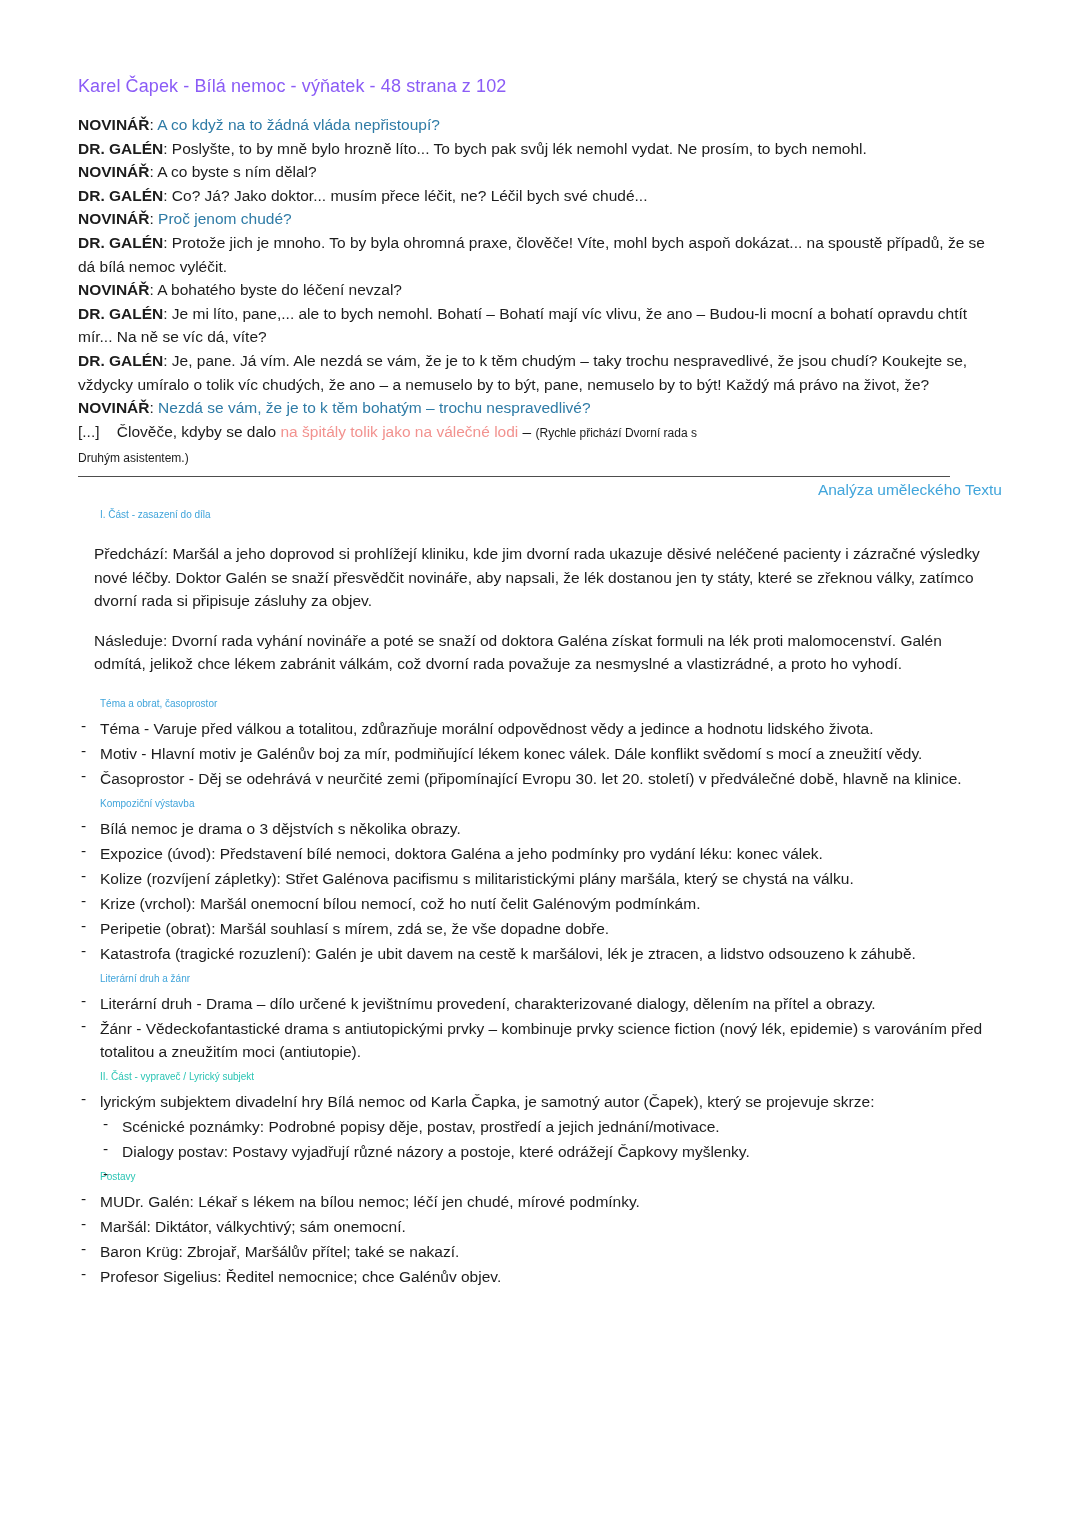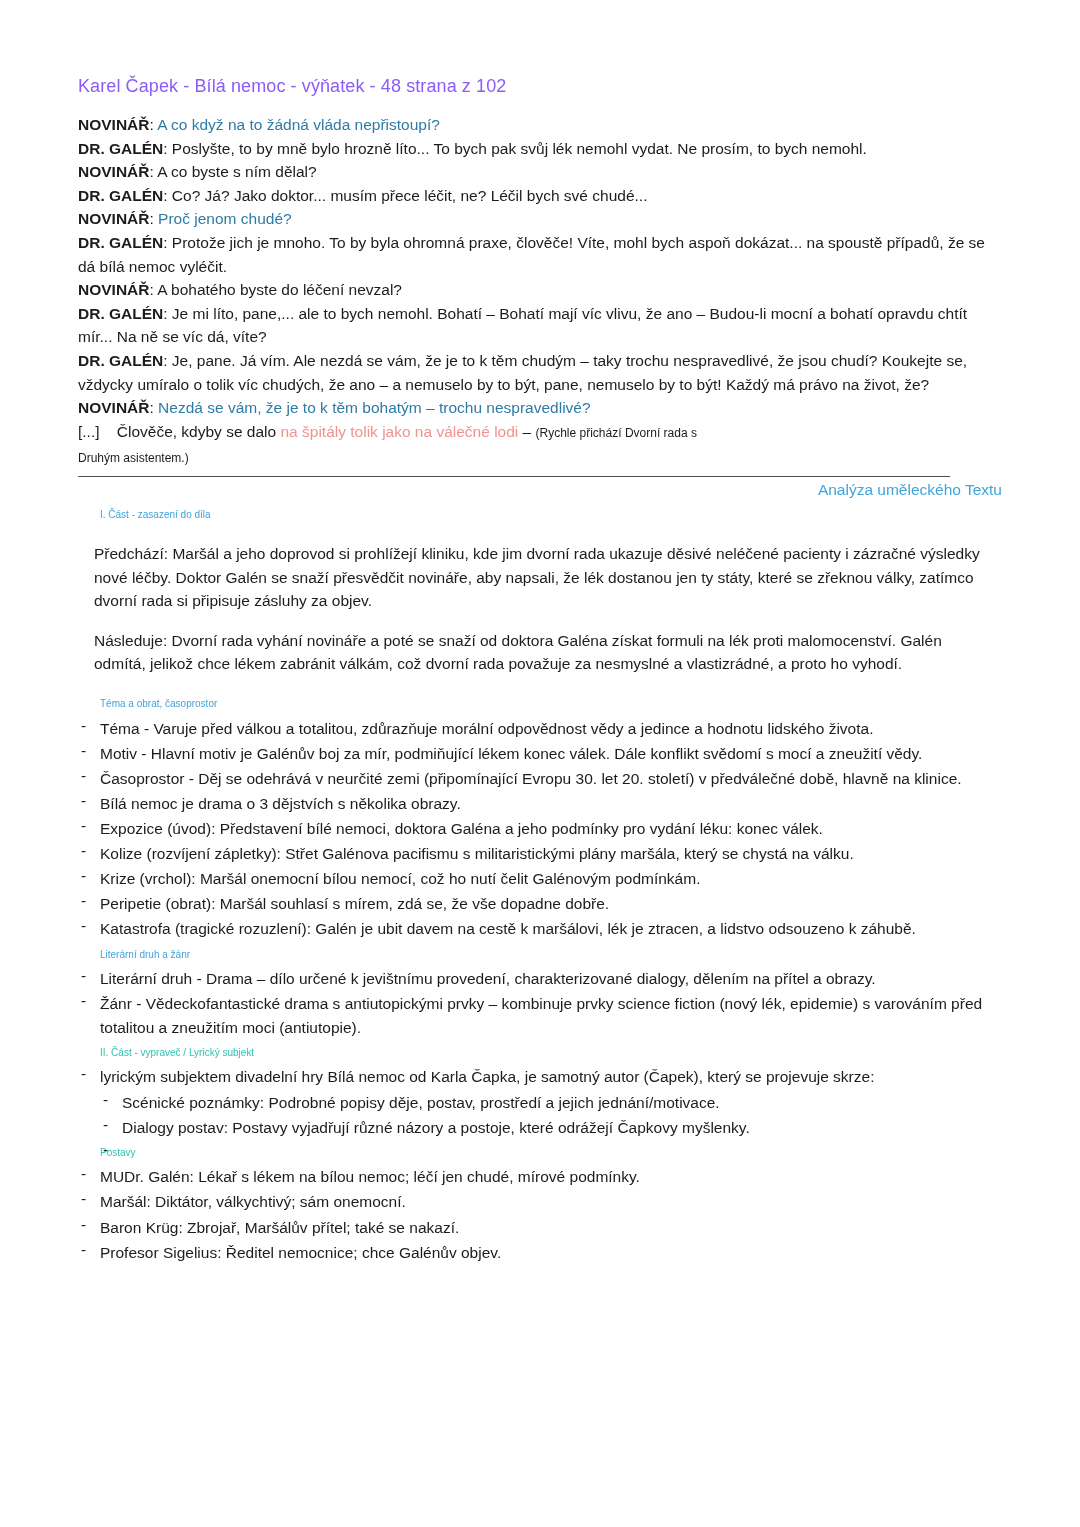--- a/index.html
+++ b/index.html
@@ -72,20 +72,21 @@
   <h2 class="analysis-title">Analýza uměleckého Textu</h2>
 
   <section class="blocks" id="blocks">
       <h3 class="block-heading sky">I. Část - zasazení do díla</h3>
       <p class="block-para">Předchází: Maršál a jeho doprovod si prohlížejí kliniku, kde jim dvorní rada ukazuje děsivé neléčené pacienty i zázračné výsledky nové léčby. Doktor Galén se snaží přesvědčit novináře, aby napsali, že lék dostanou jen ty státy, které se zřeknou války, zatímco dvorní rada si připisuje zásluhy za objev.</p>
       <p class="block-para">Následuje: Dvorní rada vyhání novináře a poté se snaží od doktora Galéna získat formuli na lék proti malomocenství. Galén odmítá, jelikož chce lékem zabránit válkám, což dvorní rada považuje za nesmyslné a vlastizrádné, a proto ho vyhodí.</p>
       <h3 class="block-heading sky">Téma a obrat, časoprostor</h3>
       <div class="block-bullet"><span class="bullet-dash">-</span><span>Téma - Varuje před válkou a totalitou, zdůrazňuje morální odpovědnost vědy a jedince a hodnotu lidského života.</span></div>
       <div class="block-bullet"><span class="bullet-dash">-</span><span>Motiv - Hlavní motiv je Galénův boj za mír, podmiňující lékem konec válek. Dále konflikt svědomí s mocí a zneužití vědy.</span></div>
       <div class="block-bullet"><span class="bullet-dash">-</span><span>Časoprostor - Děj se odehrává v neurčité zemi (připomínající Evropu 30. let 20. století) v předválečné době, hlavně na klinice.</span></div>
+      <h3 class="block-heading sky">Kompoziční výstavba</h3>
       <div class="block-bullet"><span class="bullet-dash">-</span><span>Bílá nemoc je drama o 3 dějstvích s několika obrazy.</span></div>
       <div class="block-bullet"><span class="bullet-dash">-</span><span>Expozice (úvod): Představení bílé nemoci, doktora Galéna a jeho podmínky pro vydání léku: konec válek.</span></div>
       <div class="block-bullet"><span class="bullet-dash">-</span><span>Kolize (rozvíjení zápletky): Střet Galénova pacifismu s militaristickými plány maršála, který se chystá na válku.</span></div>
       <div class="block-bullet"><span class="bullet-dash">-</span><span>Krize (vrchol): Maršál onemocní bílou nemocí, což ho nutí čelit Galénovým podmínkám.</span></div>
       <div class="block-bullet"><span class="bullet-dash">-</span><span>Peripetie (obrat): Maršál souhlasí s mírem, zdá se, že vše dopadne dobře.</span></div>
       <div class="block-bullet"><span class="bullet-dash">-</span><span>Katastrofa (tragické rozuzlení): Galén je ubit davem na cestě k maršálovi, lék je ztracen, a lidstvo odsouzeno k záhubě.</span></div>
       <h3 class="block-heading sky">Literární druh a žánr</h3>
       <div class="block-bullet"><span class="bullet-dash">-</span><span>Literární druh - Drama – dílo určené k jevištnímu provedení, charakterizované dialogy, dělením na přítel a obrazy.</span></div>
       <div class="block-bullet"><span class="bullet-dash">-</span><span>Žánr - Vědeckofantastické drama s antiutopickými prvky – kombinuje prvky science fiction (nový lék, epidemie) s varováním před totalitou a zneužitím moci (antiutopie).</span></div>
       <h3 class="block-heading teal">II. Část - vypraveč / Lyrický subjekt</h3>

